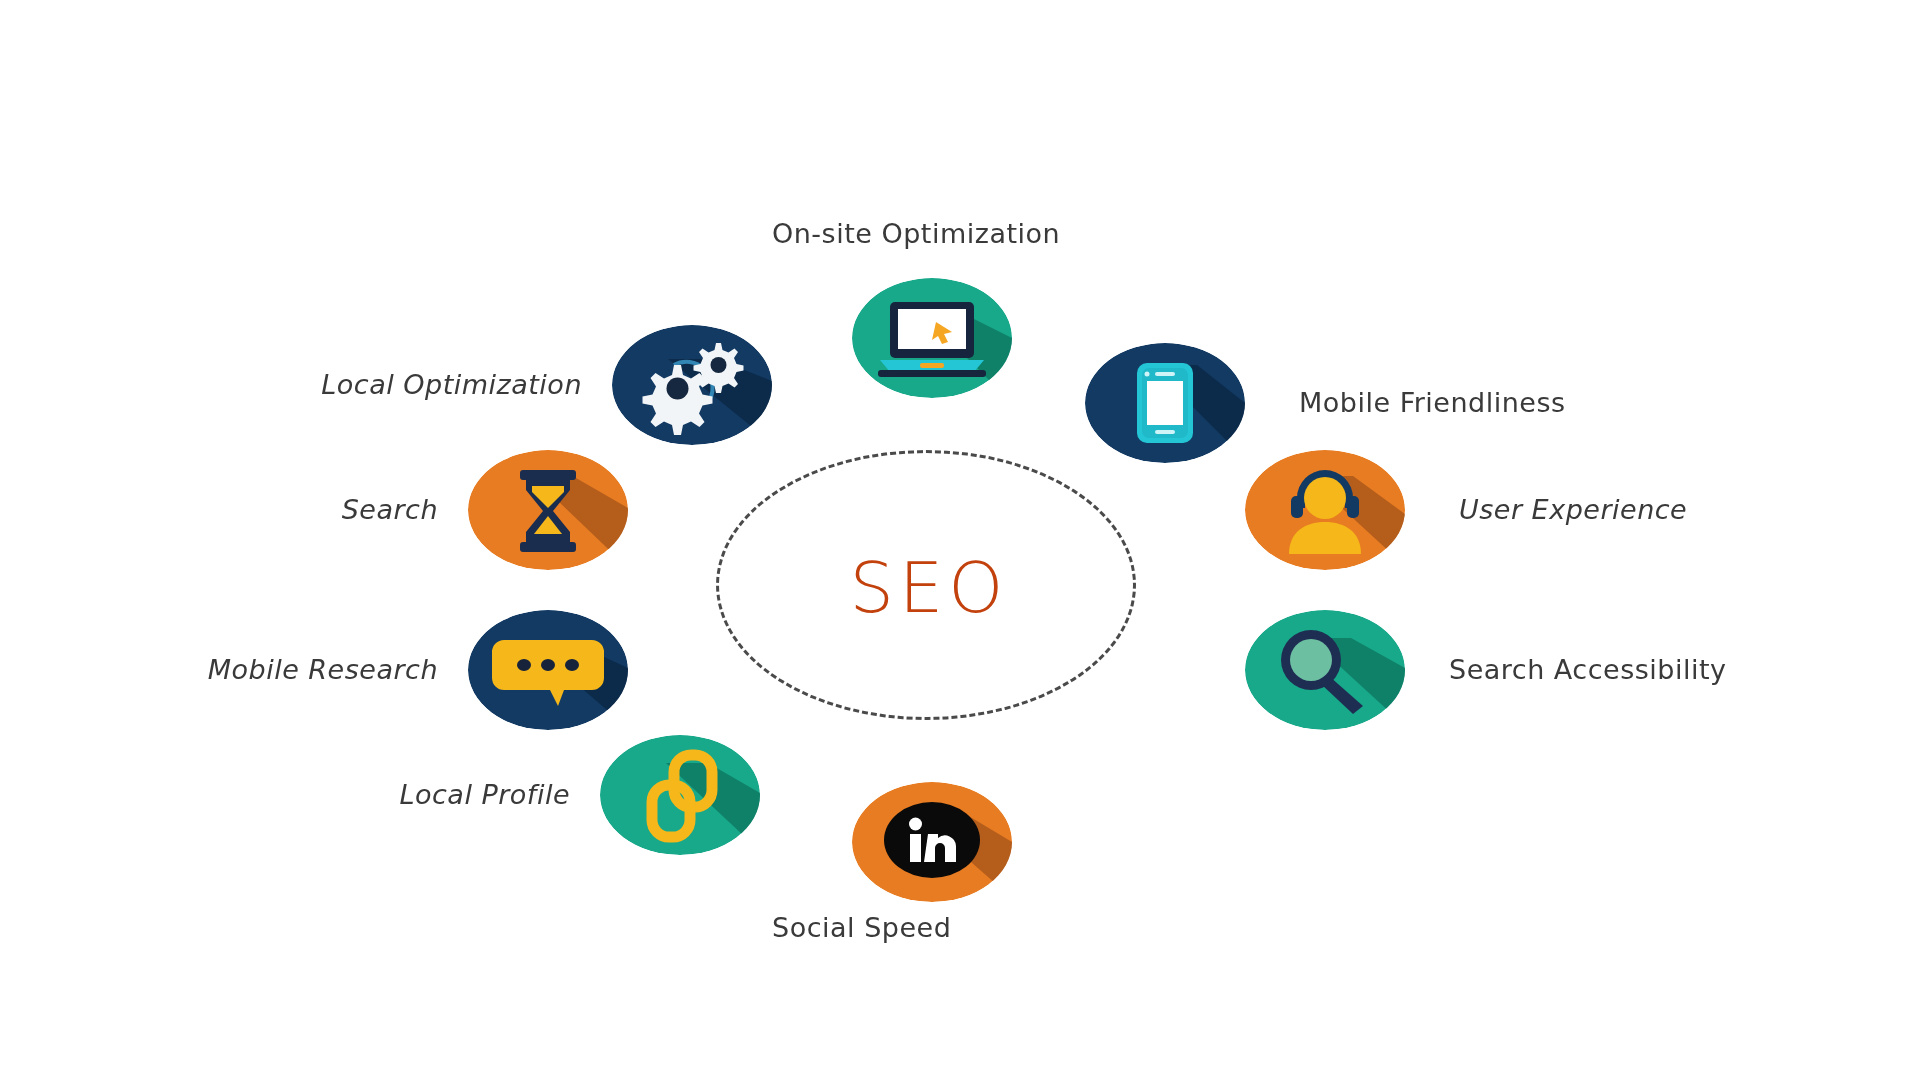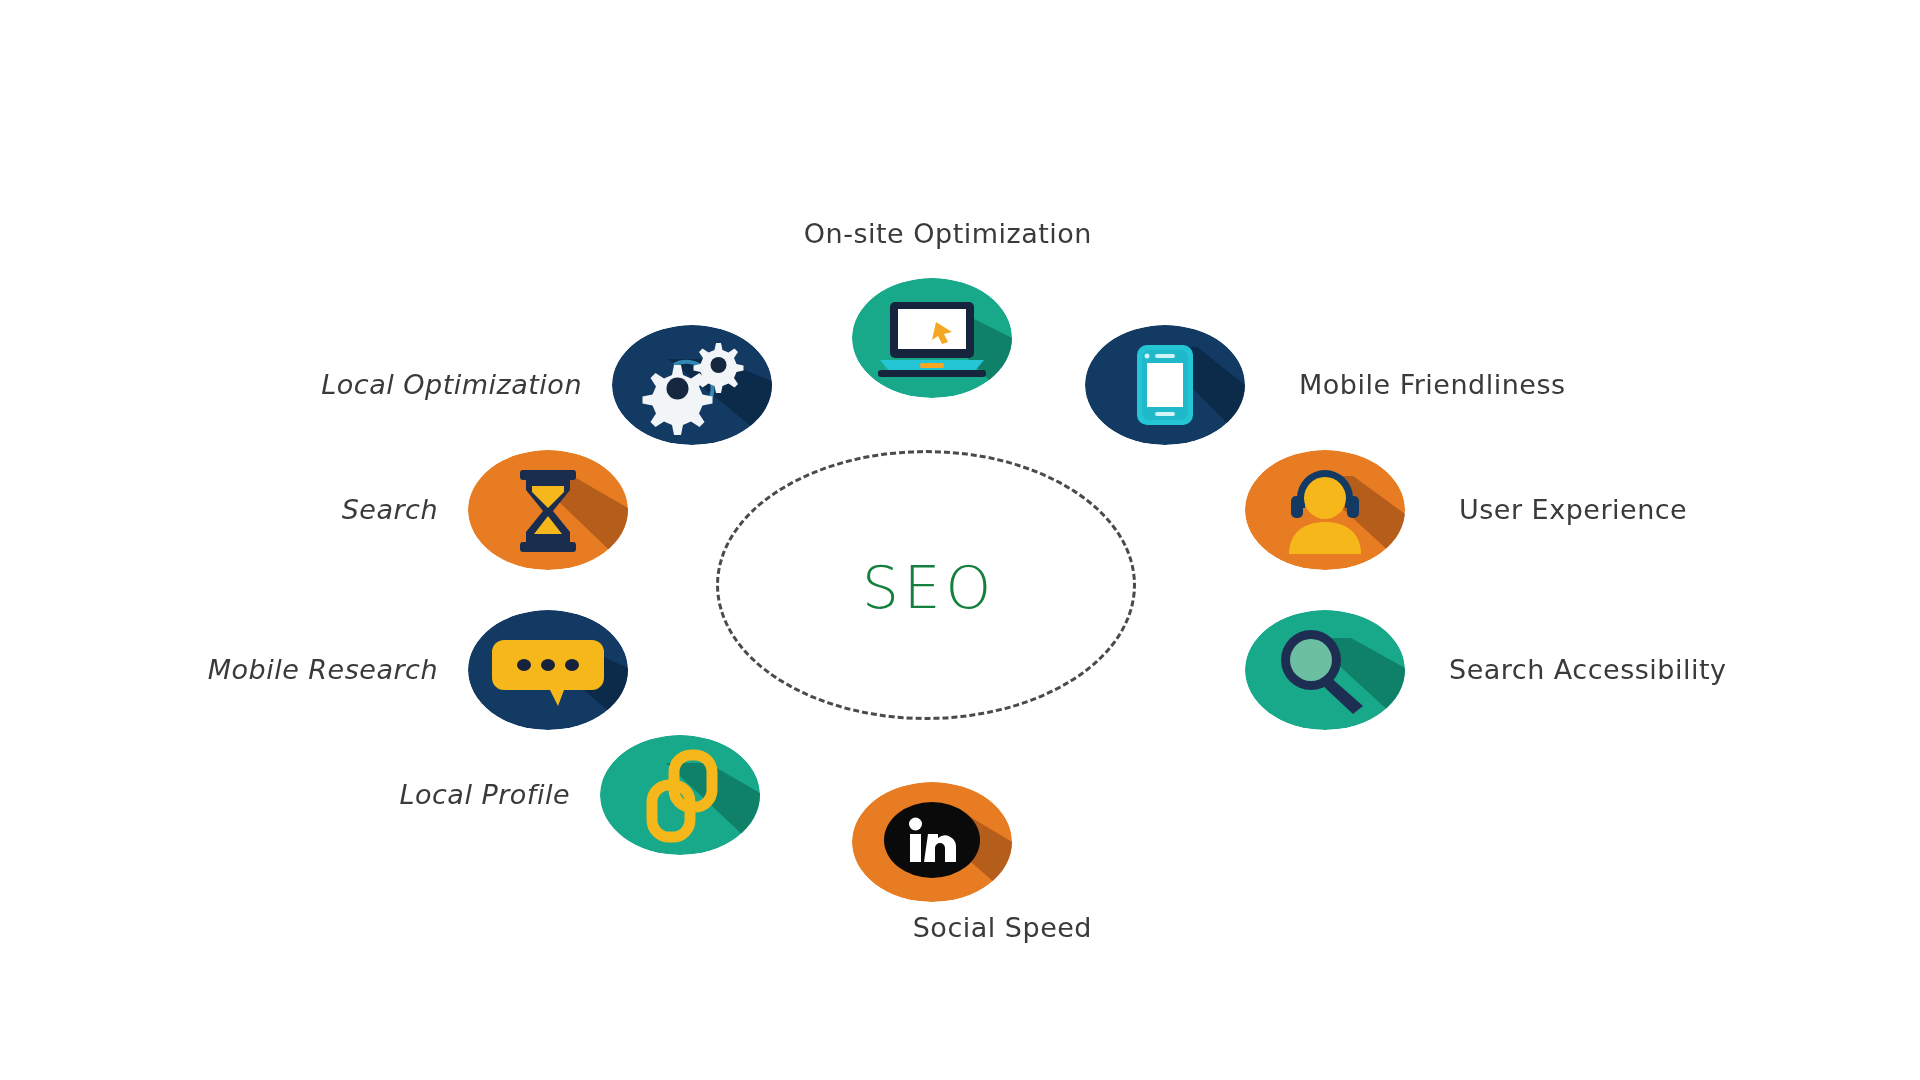--- a/index.html
+++ b/index.html
@@ -30,24 +30,24 @@
   #hub-label {
     position: absolute;
     left: 0;
     top: 0;
     width: 420px;
     height: 270px;
     display: flex;
     align-items: center;
     justify-content: center;
     font-family: "DejaVu Sans", sans-serif;
-    font-size: 58px;
+    font-size: 70px;
     font-weight: 300;
     letter-spacing: 5px;
-    color: #15803d;
+    color: #c2410c;
   }
   
   .node {
     position: absolute;
     width: 160px;
     height: 120px;
   }
   .badge {
     position: absolute;
     left: 0;
@@ -63,21 +63,21 @@
     position: absolute;
     font-family: "DejaVu Sans", sans-serif;
     font-size: 27px;
     font-weight: 400;
     color: #3a3a3a;
     white-space: nowrap;
     letter-spacing: 0.5px;
   }
   .label.right { text-align: left; }
   .label.left  { text-align: right; font-style: italic; }
-  .label.center{ text-align: right; }
+  .label.center{ text-align: left; }
 </style>
 </head>
 <body>
 
 <div id="stage">
 
   <div id="hub">
     <div id="hub-label">SEO</div>
   </div>
 
@@ -90,21 +90,21 @@
         <rect x="46" y="31" width="68" height="40" fill="#FFFFFF"></rect>
         <path d="M84 44 L100 54 L92 56 L96 64 L90 66 L86 58 L80 62 Z" fill="#F5A623"></path>
         <path d="M28 82 L132 82 L122 94 L38 94 Z" fill="#24C6D6"></path>
         <rect x="26" y="92" width="108" height="7" rx="3" fill="#17243E"></rect>
         <rect x="68" y="85" width="24" height="5" rx="2" fill="#F5A623"></rect>
       </svg>
     </div>
     <div class="label center" style="left:-80px; top:-60px; width:320px;">On-site Optimization</div>
   </div>
 
-  <div class="node" style="left:1085px; top:325px;">
+  <div class="node" style="left:1085px; top:343px;">
     <div class="badge">
       <svg viewBox="0 0 160 120">
         <ellipse cx="80" cy="60" rx="80" ry="60" fill="#123A63"></ellipse>
         <path d="M66 22 L160 116 L160 60 L112 22 Z" fill="#0B2744" opacity="0.8"></path>
         <rect x="52" y="20" width="56" height="80" rx="10" fill="#24C6D6"></rect>
         <rect x="57" y="25" width="46" height="70" rx="7" fill="#1FB9C9"></rect>
         <rect x="62" y="38" width="36" height="44" fill="#FFFFFF"></rect>
         <rect x="70" y="29" width="20" height="4" rx="2" fill="#CFF4F8"></rect>
         <rect x="70" y="87" width="20" height="4" rx="2" fill="#CFF4F8"></rect>
         <circle cx="62" cy="31" r="2.5" fill="#CFF4F8"></circle>
@@ -118,21 +118,21 @@
       <svg viewBox="0 0 160 120">
         <ellipse cx="80" cy="60" rx="80" ry="60" fill="#E87C22"></ellipse>
         <path d="M62 26 L160 116 L160 64 L108 26 Z" fill="#A8551A" opacity="0.8"></path>
         <path d="M52 48 a28 28 0 0 1 56 0 l0 10 -8 0 0 -10 a20 20 0 0 0 -40 0 l0 10 -8 0 Z" fill="#123A63"></path>
         <rect x="46" y="46" width="12" height="22" rx="5" fill="#123A63"></rect>
         <rect x="102" y="46" width="12" height="22" rx="5" fill="#123A63"></rect>
         <circle cx="80" cy="48" r="21" fill="#F5B719"></circle>
         <path d="M44 104 c0 -22 16 -32 36 -32 c20 0 36 10 36 32 Z" fill="#F5B719"></path>
       </svg>
     </div>
-    <div class="label right" style="left:214px; top:44px;">User Experience</div>
+    <div class="label right" style="left:214px; top:44px;font-style:italic;">User Experience</div>
   </div>
 
   <div class="node" style="left:1245px; top:610px;">
     <div class="badge">
       <svg viewBox="0 0 160 120">
         <ellipse cx="80" cy="60" rx="80" ry="60" fill="#18A88A"></ellipse>
         <path d="M64 28 L160 116 L160 58 L106 28 Z" fill="#0E7A63" opacity="0.85"></path>
         <path d="M84 66 L118 96 L108 104 L76 74 Z" fill="#1E2E52"></path>
         <circle cx="66" cy="50" r="30" fill="#1E2E52"></circle>
         <circle cx="66" cy="50" r="21" fill="#6DBFA2"></circle>

